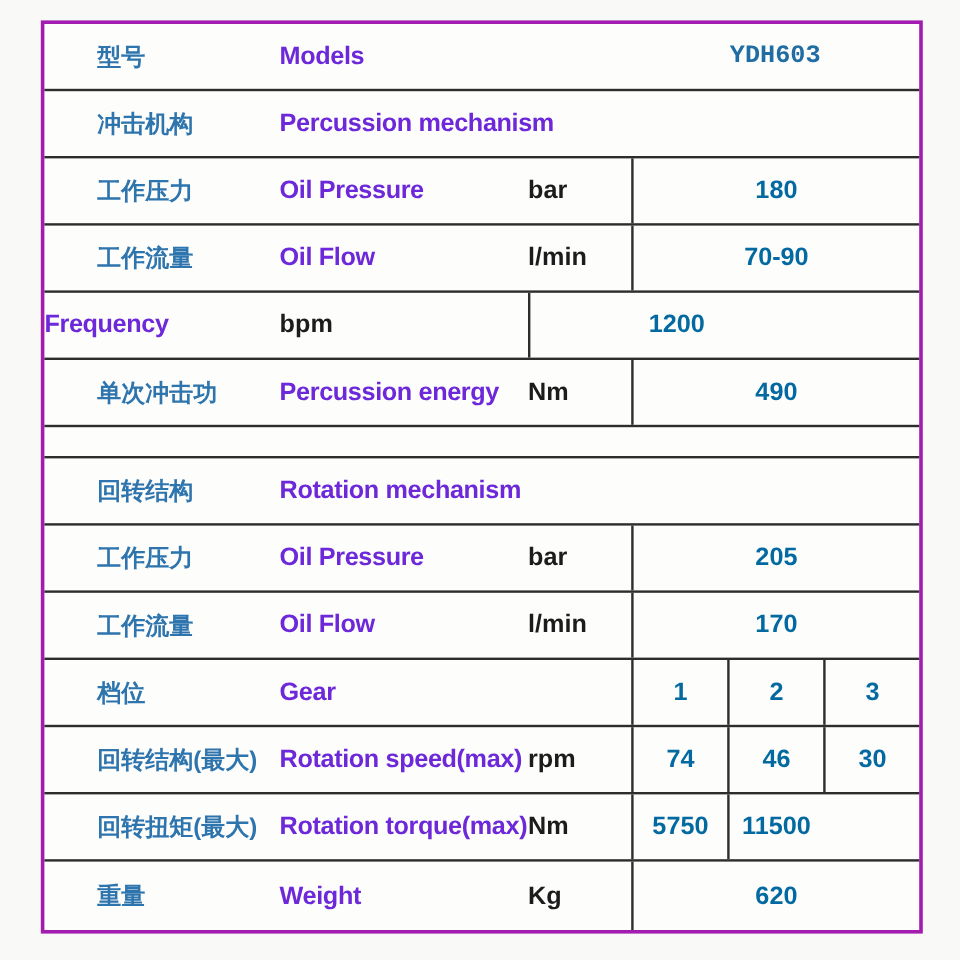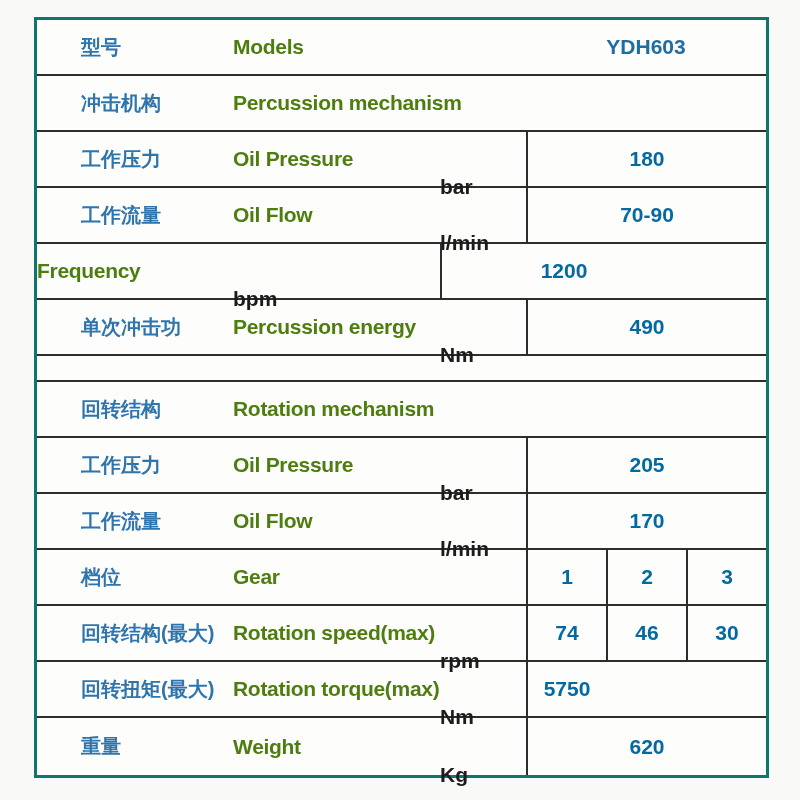--- a/index.html
+++ b/index.html
@@ -16,21 +16,21 @@
     width: 800px;
     height: 800px;
   }
   .spec-table {
     position: absolute;
     left: 34px;
     top: 17px;
     width: 735px;
     height: 761px;
     box-sizing: border-box;
-    border: 3px solid #0f766e;
+    border: 3px solid #a21caf;
     background: #fdfdfc;
     display: flex;
     flex-direction: column;
   }
   .row {
     display: grid;
     grid-template-columns: 196px 207px 86px 80px 80px 80px;
     height: 56px;
     box-sizing: border-box;
     border-bottom: 2px solid #2d2d2d;
@@ -52,47 +52,47 @@
     white-space: nowrap;
     overflow: visible;
   }
   .cn {
     padding-left: 44px;
     color: #2e74ad;
     font-size: 20px;
     font-weight: 700;
   }
   .en {
-    color: #4d7c0f;
+    color: #6d28d9;
     font-size: 21px;
     font-weight: 700;
     letter-spacing: -0.3px;
   }
   .unit {
     color: #1c1c1c;
     font-size: 21px;
     font-weight: 700;
-    margin-top: 28px;
   }
   .val {
     justify-content: center;
     color: #0369a1;
     font-size: 21px;
     font-weight: 700;
     border-left: 2px solid #2d2d2d;
     grid-column: span 3;
   }
   .val.g1 {
     grid-column: span 1;
   }
   .val.no-border {
     border-left: none;
   }
   .val.model {
     color: #1f6da2;
+    font-family: Liberation Mono, monospace;
   }
 </style>
 </head>
 <body>
 
 <div class="page">
   <div class="spec-table">
 
     <div class="row">
       <div class="cell cn">型号</div>
@@ -170,20 +170,21 @@
       <div class="cell val g1">74</div>
       <div class="cell val g1">46</div>
       <div class="cell val g1">30</div>
     </div>
 
     <div class="row">
       <div class="cell cn">回转扭矩(最大)</div>
       <div class="cell en">Rotation torque(max)</div>
       <div class="cell unit">Nm</div>
       <div class="cell val g1">5750</div>
+      <div class="cell val g1">11500</div>
     </div>
 
     <div class="row">
       <div class="cell cn">重量</div>
       <div class="cell en">Weight</div>
       <div class="cell unit">Kg</div>
       <div class="cell val">620</div>
     </div>
 
   </div>

